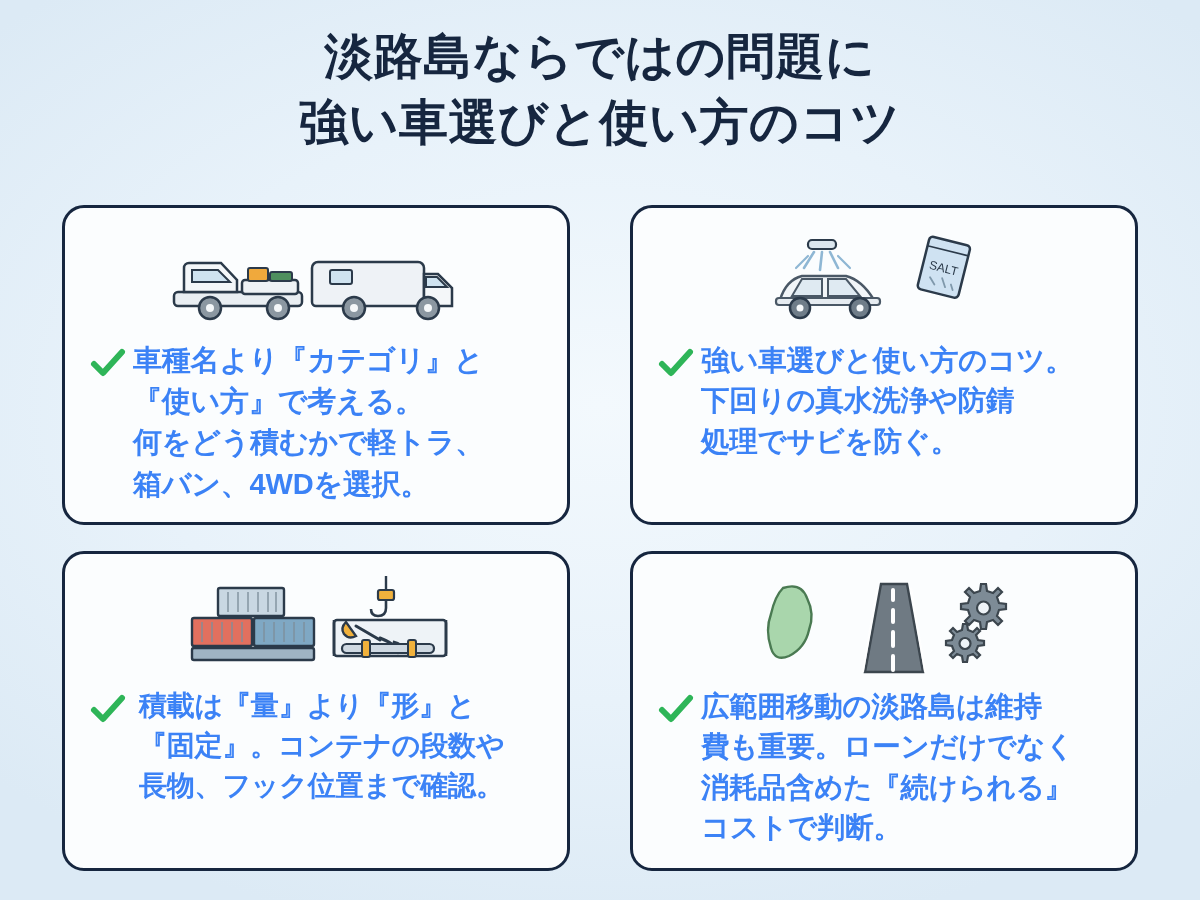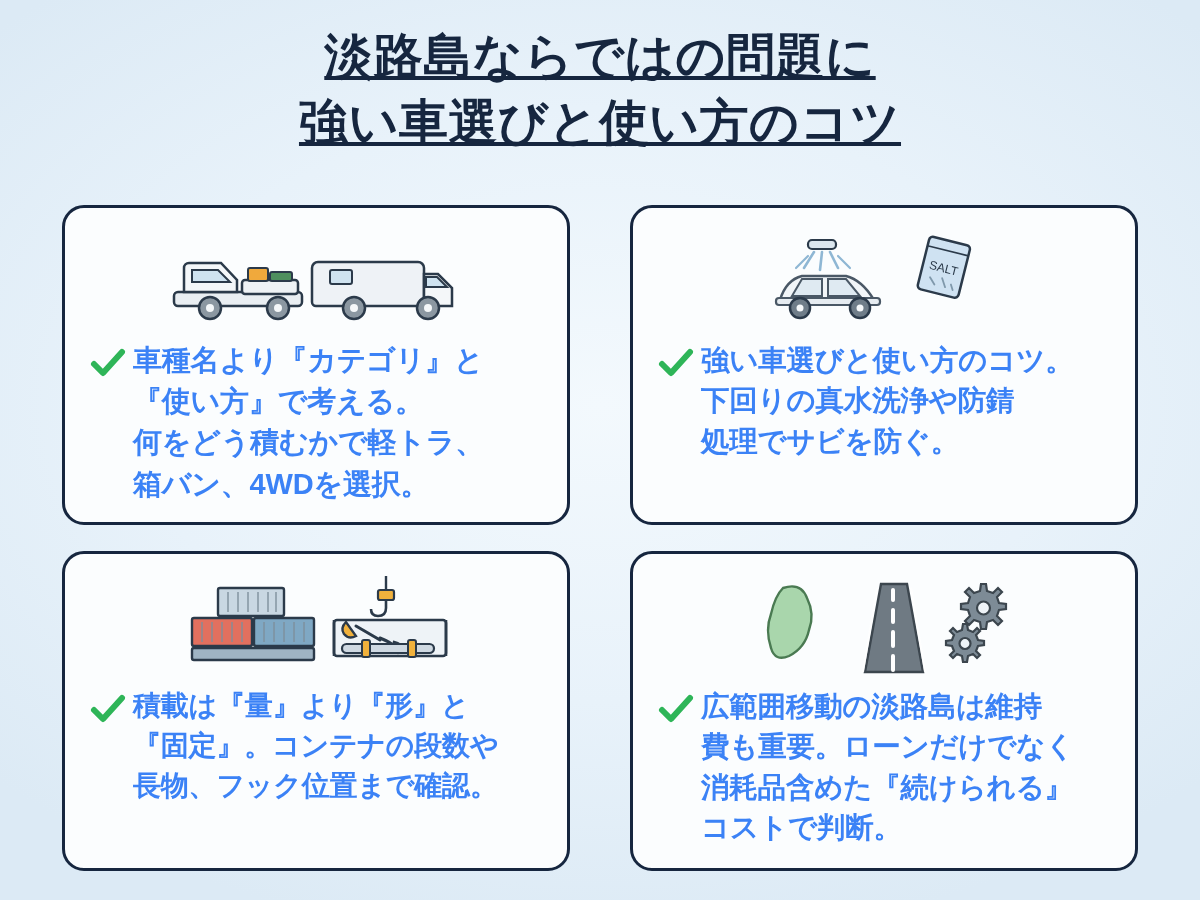--- a/index.html
+++ b/index.html
@@ -32,21 +32,20 @@
     top: 24px;
     left: 0;
     width: 1200px;
     text-align: center;
     color: #16263f;
     font-weight: bold;
     font-size: 49px;
     line-height: 1.34;
     letter-spacing: 0.5px;
     white-space: pre-line;
-    text-decoration: underline;
   }
   .grid {
     position: absolute;
     top: 205px;
     left: 62px;
     width: 1076px;
     display: grid;
     grid-template-columns: 508px 508px;
     grid-template-rows: 320px 320px;
     column-gap: 60px;
@@ -88,21 +87,21 @@
   }
   .card-text {
     color: #3b82f6;
     font-weight: bold;
     font-size: 29px;
     line-height: 1.42;
     white-space: pre-line;
     letter-spacing: -0.2px;
   }
   .card-2 .card-text, .card-4 .card-text { font-size: 28.5px; }
-  .card-3 .card-text { font-size: 28px; }
+  .card-3 .card-text { font-size: 28px; margin-left: 6px; }
 </style>
 </head>
 <body>
 
 <div class="page">
   <div class="bg-glow"></div>
 
   <div class="title">淡路島ならではの問題に
 強い車選びと使い方のコツ</div>
 

